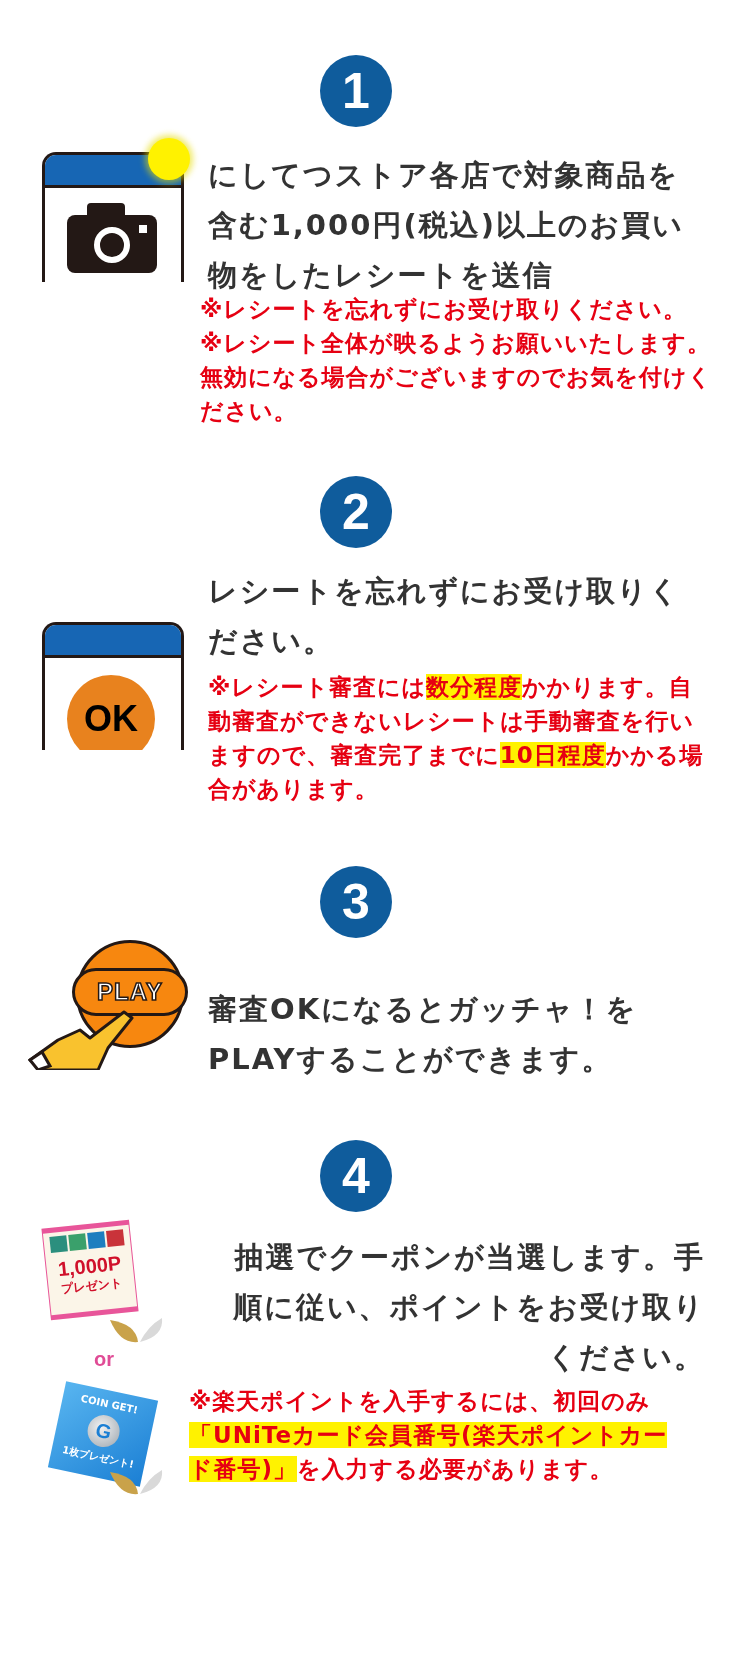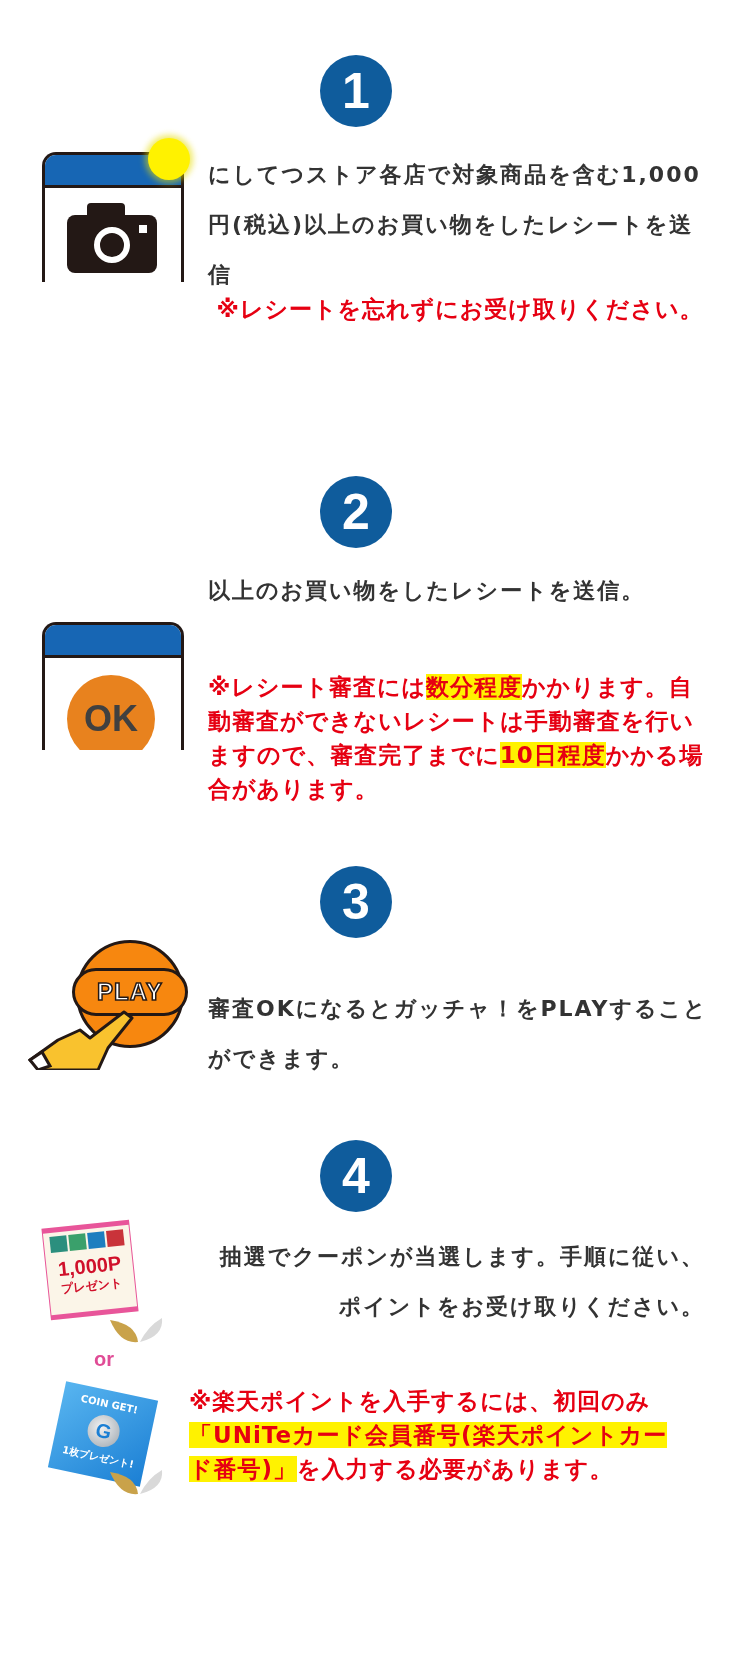--- a/index.html
+++ b/index.html
@@ -6,21 +6,21 @@
   html, body { width: 750px; height: 1653px; background: #ffffff; overflow: hidden; }
   body { font-family: "DejaVu Sans", "Liberation Sans", sans-serif; color: #333333; position: relative; }
   .badge {
     position: absolute; left: 320px; width: 72px; height: 72px; border-radius: 50%;
     background: #0f5c9c; color: #fff; font-weight: bold; font-size: 50px;
     display: flex; align-items: center; justify-content: center;
     font-family: "Liberation Sans", sans-serif;
   }
   .main-text {
     position: absolute; left: 208px; width: 500px;
-    font-size: 22px; font-weight: bold; color: #333333; line-height: 50px; letter-spacing: 2px;
+    font-size: 29px; font-weight: bold; color: #333333; line-height: 50px; letter-spacing: 2px;
   }
   .note {
     position: absolute; left: 200px; width: 520px;
     font-size: 23px; font-weight: bold; color: #e60012; line-height: 34px; letter-spacing: 1px;
   }
   .hl { background: #fff200; margin-top: 12px; }
 
   
   .phone {
     position: absolute; left: 42px; width: 142px; border: 3px solid #231815; border-bottom: none;
@@ -42,21 +42,21 @@
   }
   .camera .flash { position: absolute; right: 10px; top: 10px; width: 8px; height: 8px; background: #fff; }
 
   .glow {
     position: absolute; left: 148px; top: 138px; width: 42px; height: 42px; border-radius: 50%;
     background: #fff200; box-shadow: 0 0 6px 3px rgba(230,220,0,0.6);
   }
 
   .ok-circle {
     position: absolute; left: 22px; top: 50px; width: 88px; height: 88px; border-radius: 50%;
-    background: #e8821e; color: #404040; font-weight: bold; font-size: 36px;
+    background: #e8821e; color: #000000; font-weight: bold; font-size: 36px;
     display: flex; align-items: center; justify-content: center;
     font-family: "Liberation Sans", sans-serif;
   }
 
   .play-ball {
     position: absolute; left: 76px; top: 940px; width: 108px; height: 108px; border-radius: 50%;
     background: #f7870f; border: 3px solid #231815;
   }
   .play-band {
     position: absolute; left: 72px; top: 968px; width: 116px; height: 48px; border-radius: 24px;
@@ -106,32 +106,33 @@
   </div>
 <div class="phone" style="top:152px; height:130px;">
   <div class="bar"></div>
   <div class="camera">
       <div class="lens"></div>
       <div class="flash"></div>
     </div>
 </div>
 <div class="glow"></div>
 <div class="main-text" style="top:150px;">にしてつストア各店で対象商品を含む1,000円(税込)以上のお買い物をしたレシートを送信</div>
-<div class="note" style="top:292px;text-align:center;">
+<div class="note" style="top:292px;">
   <div>※レシートを忘れずにお受け取りください。</div>
+  <div>※レシート全体が映るようお願いいたします。無効になる場合がございますのでお気を付けください。</div>
 </div>
 
 <div class="badge" style="top:476px;">
     <span>2</span>
   </div>
 <div class="phone" style="top:622px; height:128px;">
   <div class="bar"></div>
   <div class="ok-circle">OK</div>
 </div>
-<div class="main-text" style="top:566px;">以上のお買い物をしたレシートを送信。</div>
+<div class="main-text" style="top:566px;">レシートを忘れずにお受け取りください。</div>
 <div class="note" style="top:670px; left:208px; width:500px;"><span>※レシート審査には</span><span class="hl">数分程度</span><span>かかります。自動審査ができないレシートは手動審査を行いますので、審査完了までに</span><span class="hl">10日程度</span><span>かかる場合があります。</span></div>
 
 <div class="badge" style="top:866px;">
     <span>3</span>
   </div>
 <div class="play-ball"></div>
 <div class="play-band">PLAY</div>
 <svg class="hand" viewBox="0 0 110 62">
   <path d="M2 52 L30 32 L52 22 L62 30 L96 4 L104 10 L80 40 L70 62 L16 62 Z" fill="#f9c22e" stroke="#231815" stroke-width="3" stroke-linejoin="round"></path>
   <path d="M2 52 L14 44 L22 58 L10 62 Z" fill="#fff" stroke="#231815" stroke-width="3"></path>

